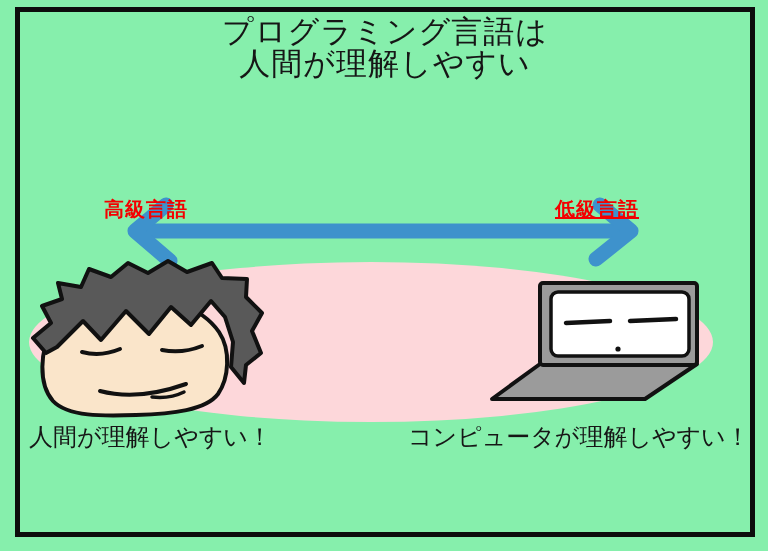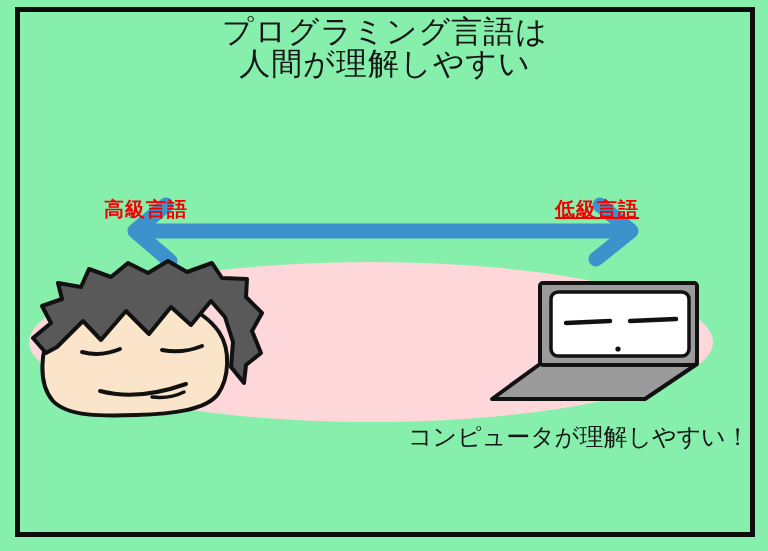--- a/index.html
+++ b/index.html
@@ -105,15 +105,16 @@
   <div class="frame"></div>
 
   <div class="title">
     <div>プログラミング言語は</div>
     <div>人間が理解しやすい</div>
   </div>
 
   <div class="axis-label left">高級言語</div>
   <div class="axis-label right">低級言語</div>
 
+  <div class="caption left">人間が理解しやすい！</div>
   <div class="caption right">コンピュータが理解しやすい！</div>
 
 </div>
 
 </body></html>

